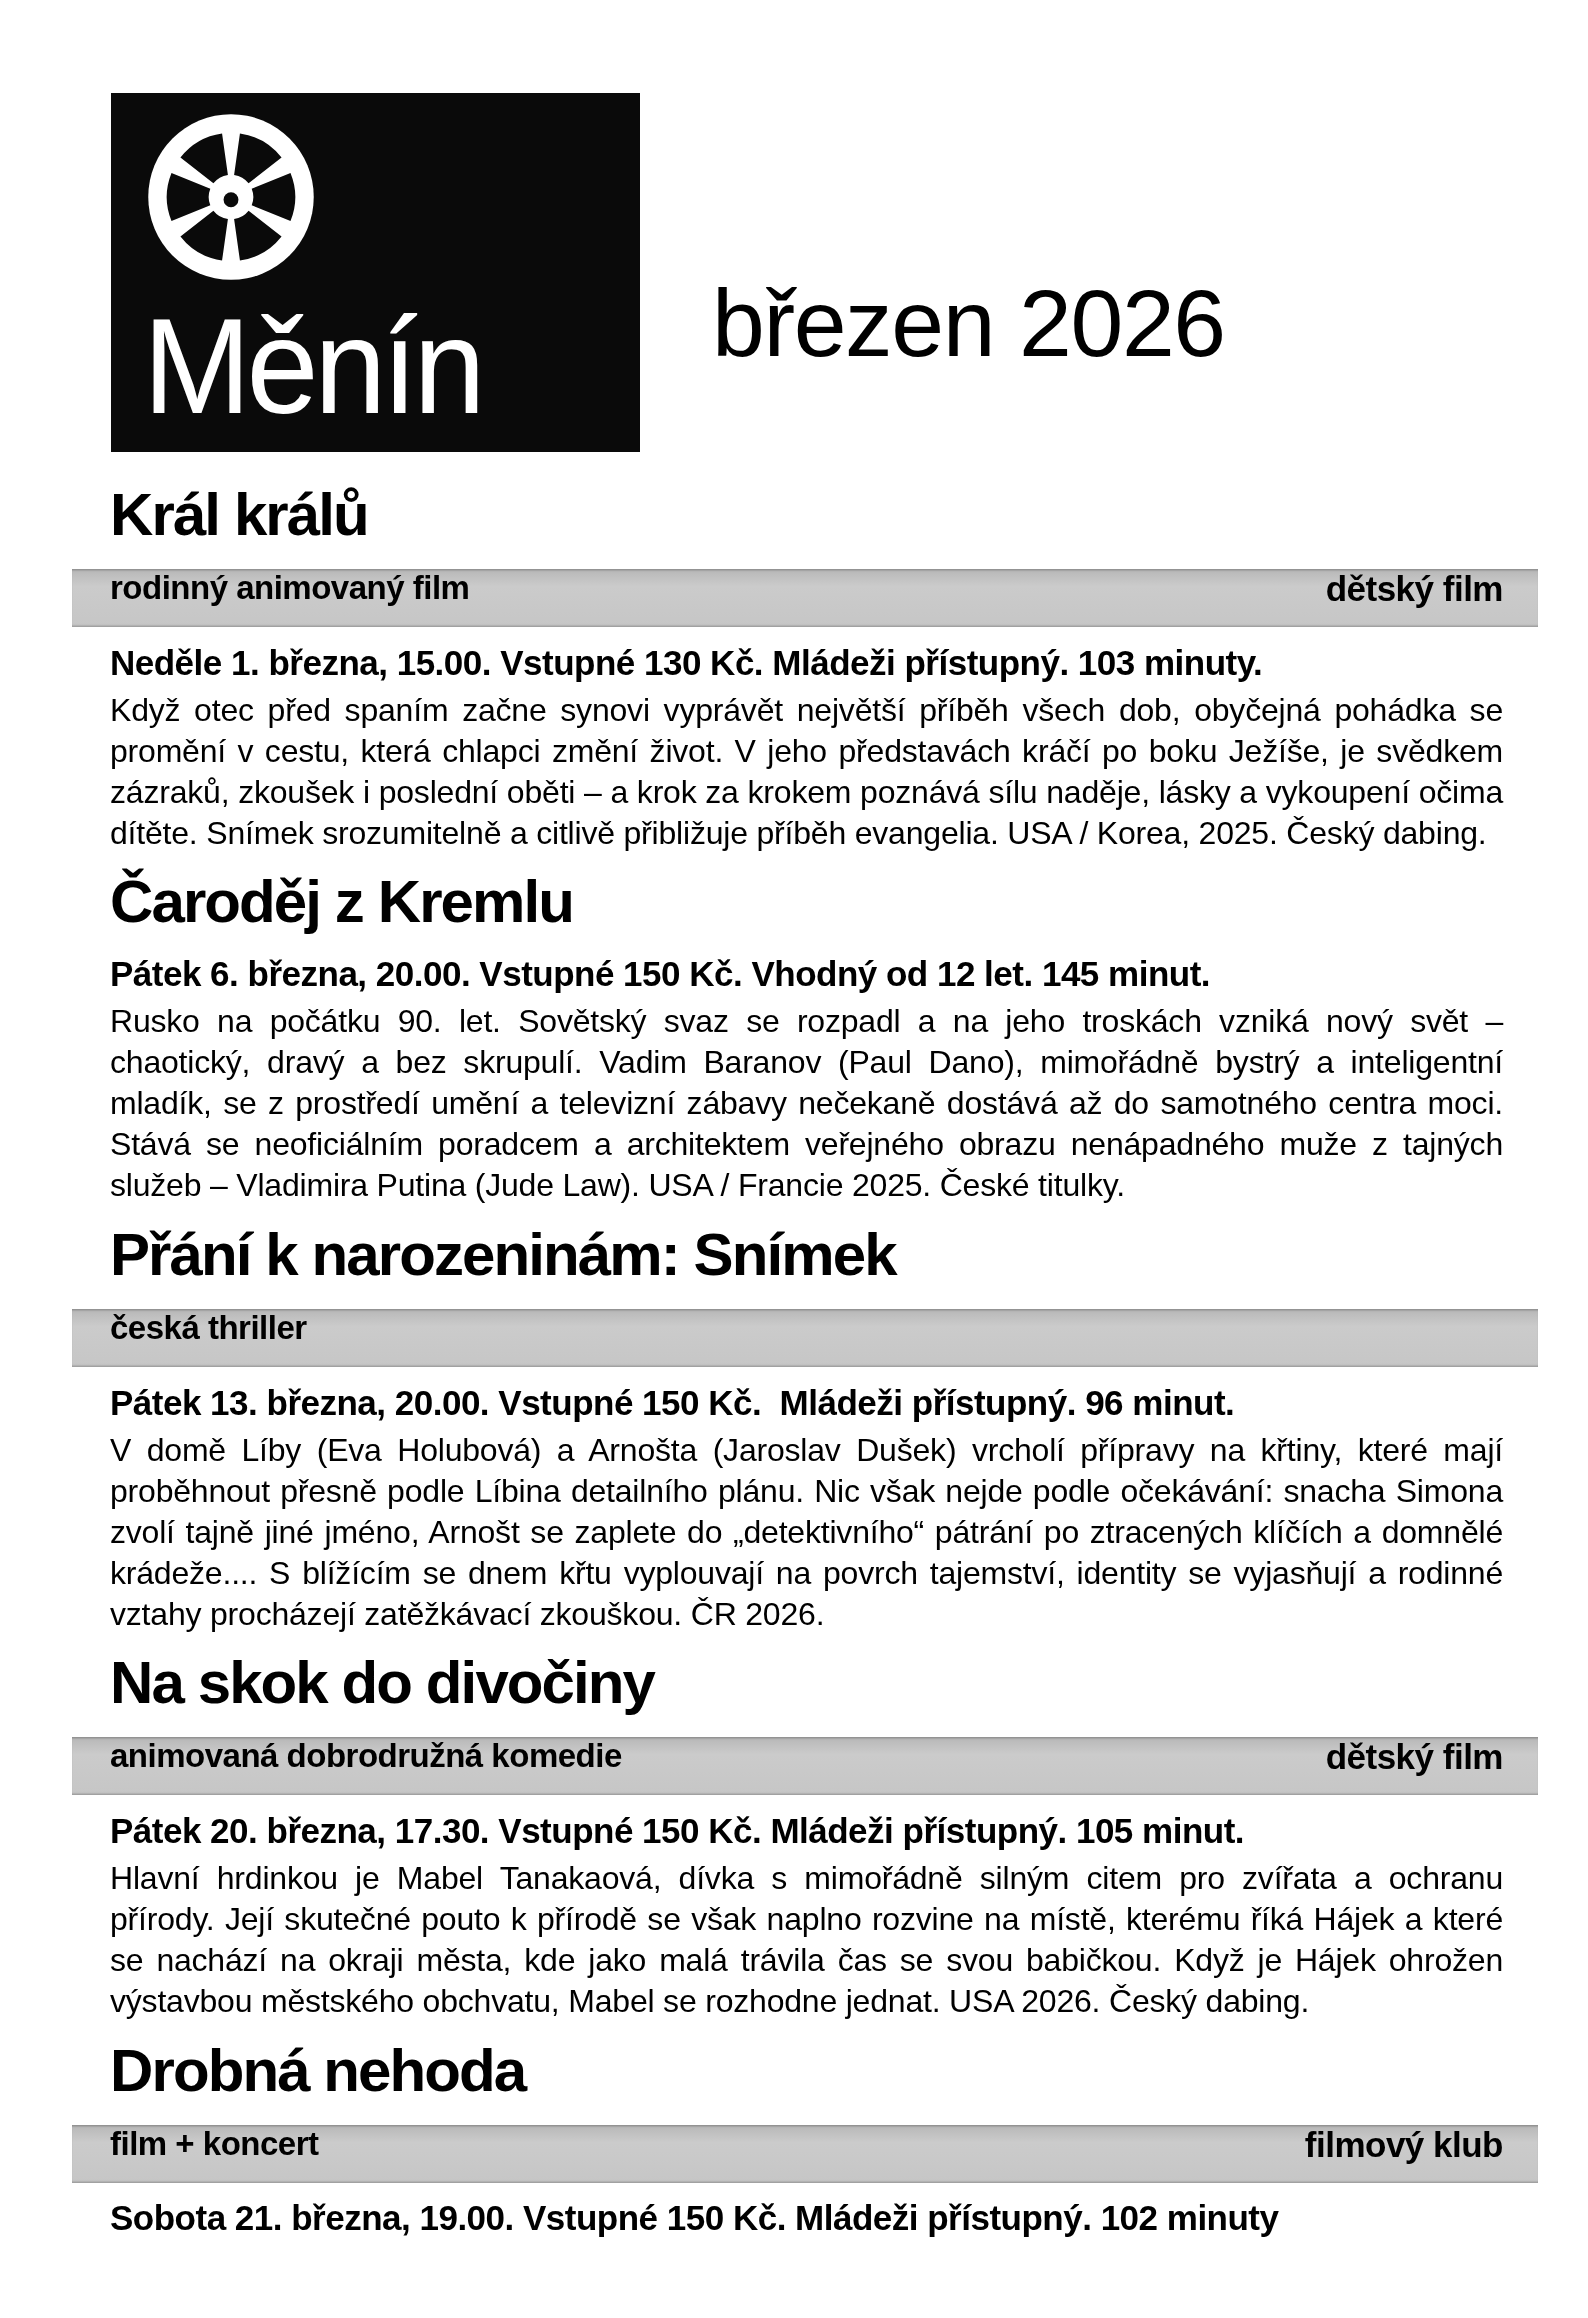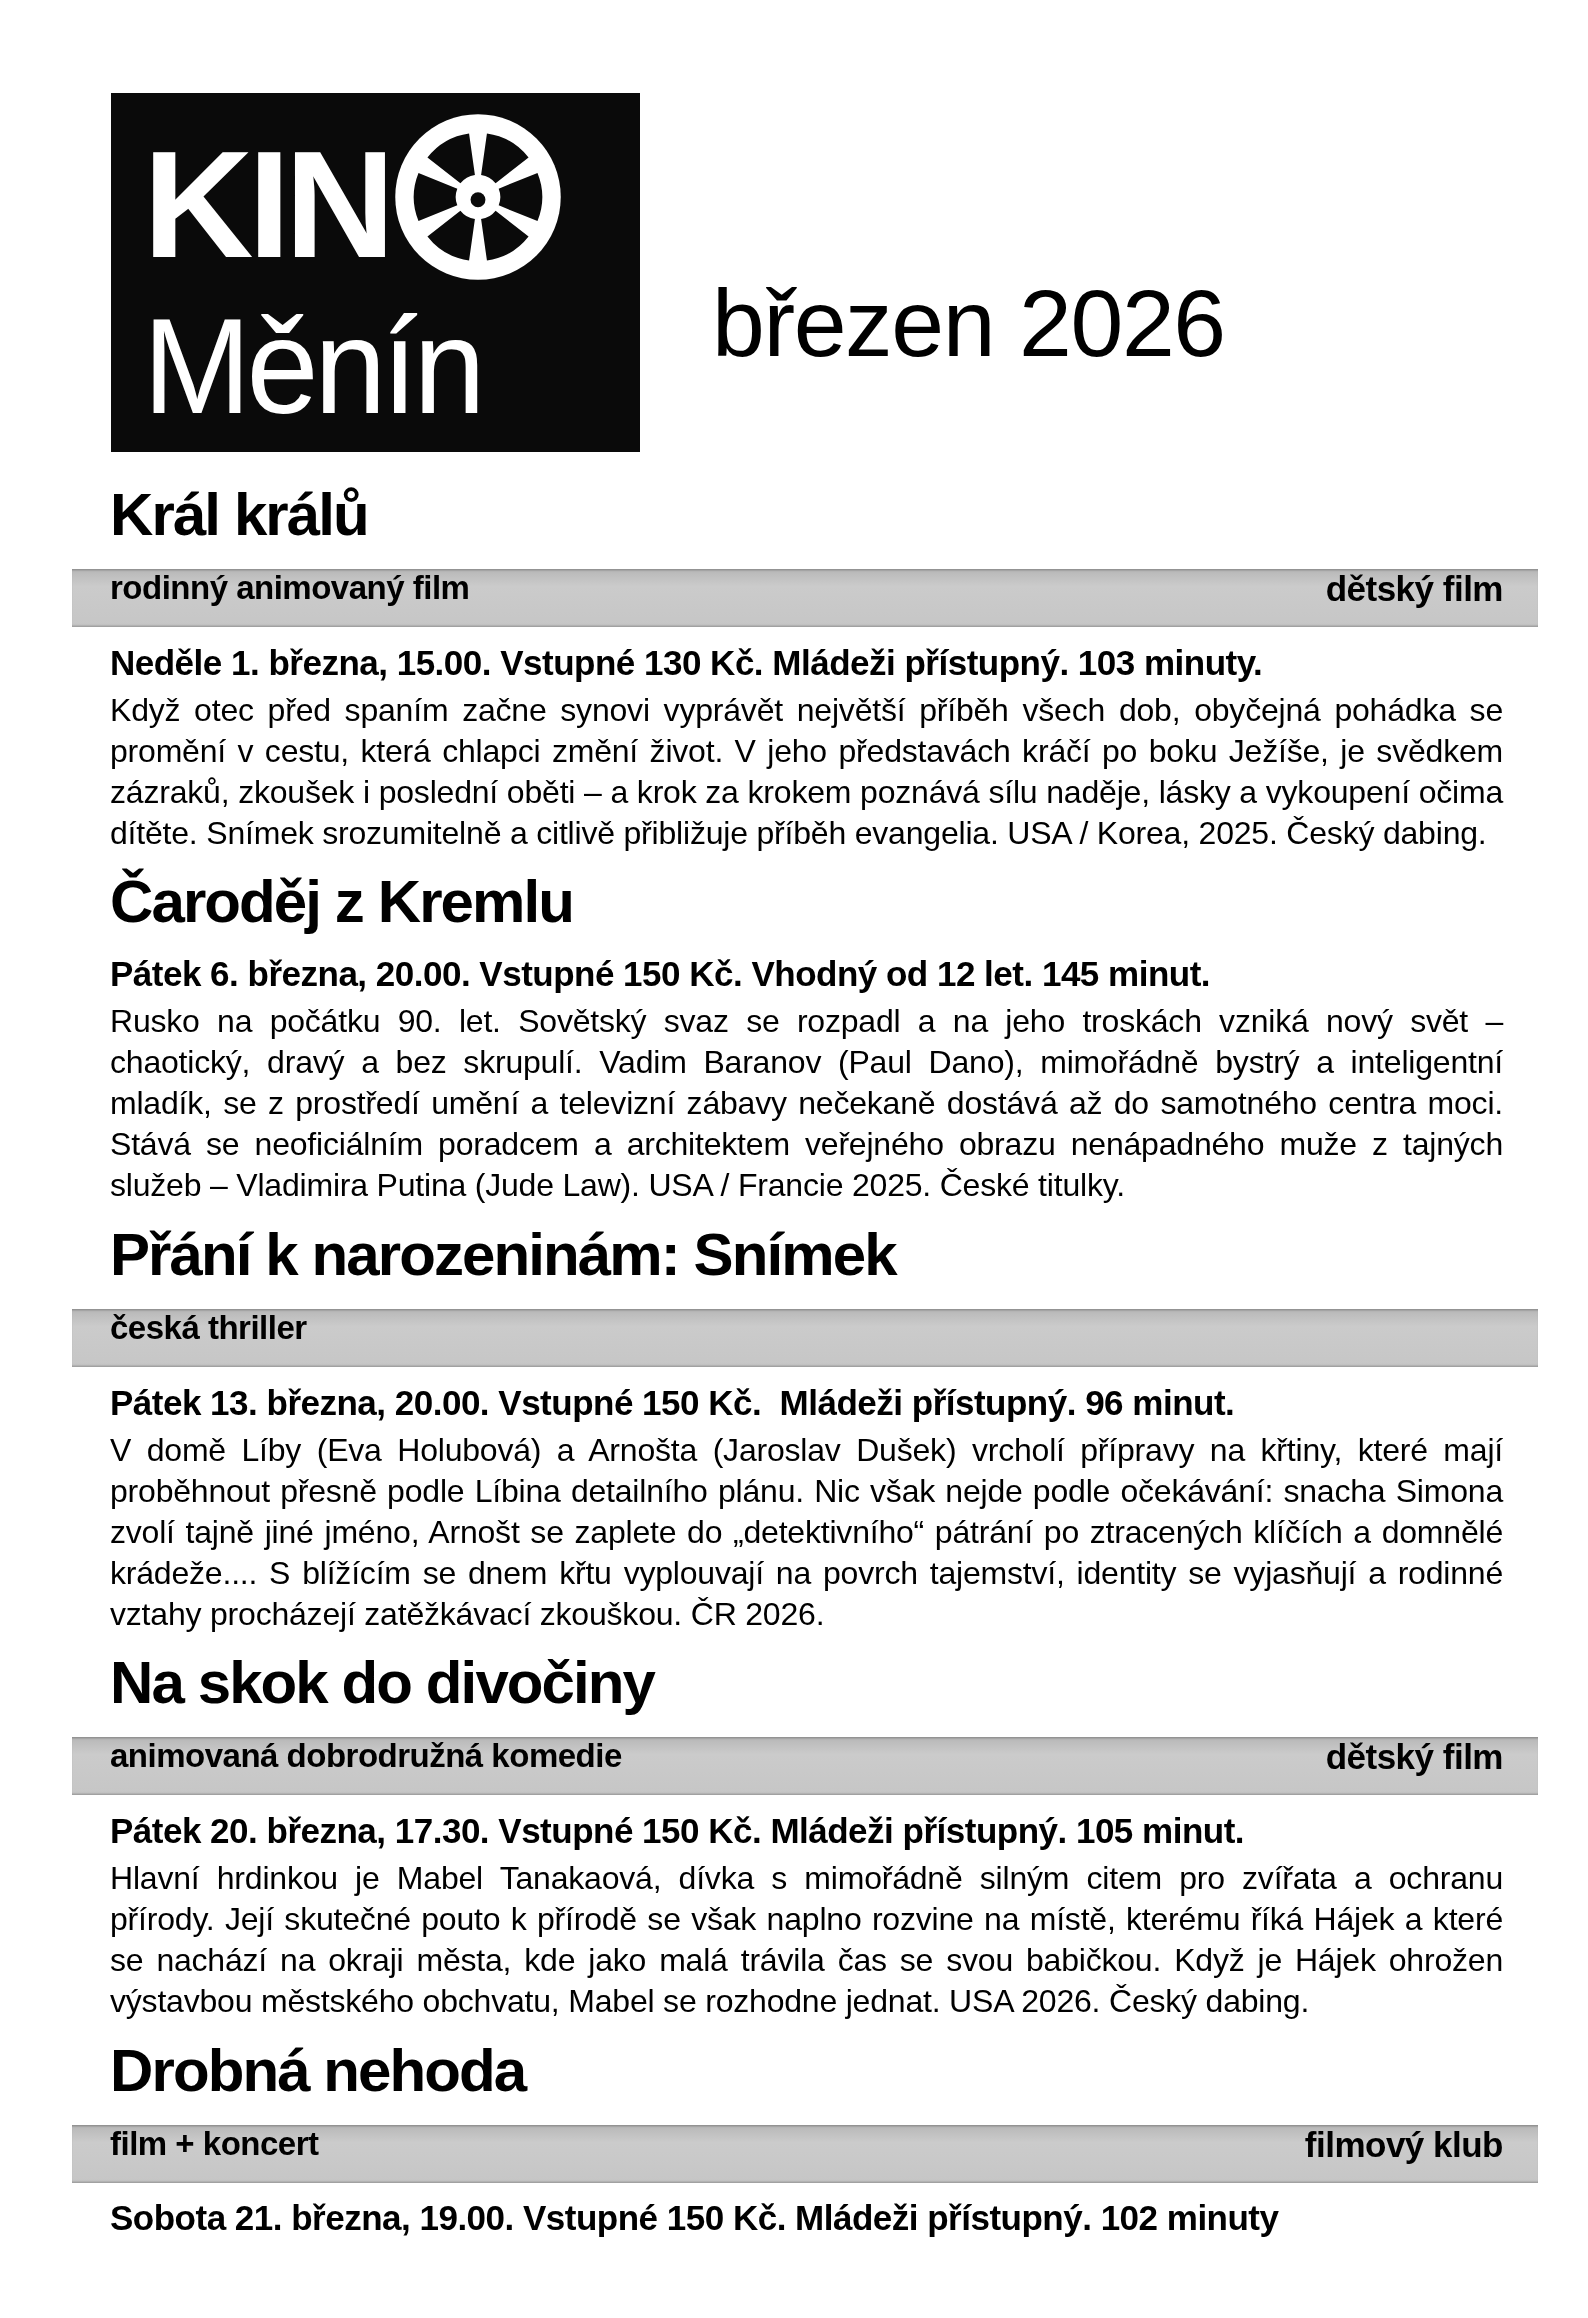--- a/index.html
+++ b/index.html
@@ -68,21 +68,20 @@
     text-align:justify;margin:10.2px 0 0 0;
   }
 </style>
 </head>
 <body>
 
 <div class="page">
 
   <div class="logo-box">
     <div class="logo-top">
-      <span class="logo-kin">KIN</span>
       <svg class="reel" viewBox="-185 -185 370 370" xmlns="http://www.w3.org/2000/svg">
         <circle cx="0" cy="0" r="178" fill="#ffffff"></circle>
         <g fill="#0a0a0a">
           <path transform="rotate(0)" d="M44.5,-18 L128,-51.7 A138,138 0 0 1 128,51.7 L44.5,18 A48,48 0 0 0 44.5,-18 Z"></path>
           <path transform="rotate(60)" d="M44.5,-18 L128,-51.7 A138,138 0 0 1 128,51.7 L44.5,18 A48,48 0 0 0 44.5,-18 Z"></path>
           <path transform="rotate(120)" d="M44.5,-18 L128,-51.7 A138,138 0 0 1 128,51.7 L44.5,18 A48,48 0 0 0 44.5,-18 Z"></path>
           <path transform="rotate(180)" d="M44.5,-18 L128,-51.7 A138,138 0 0 1 128,51.7 L44.5,18 A48,48 0 0 0 44.5,-18 Z"></path>
           <path transform="rotate(240)" d="M44.5,-18 L128,-51.7 A138,138 0 0 1 128,51.7 L44.5,18 A48,48 0 0 0 44.5,-18 Z"></path>
           <path transform="rotate(300)" d="M44.5,-18 L128,-51.7 A138,138 0 0 1 128,51.7 L44.5,18 A48,48 0 0 0 44.5,-18 Z"></path>
         </g>

